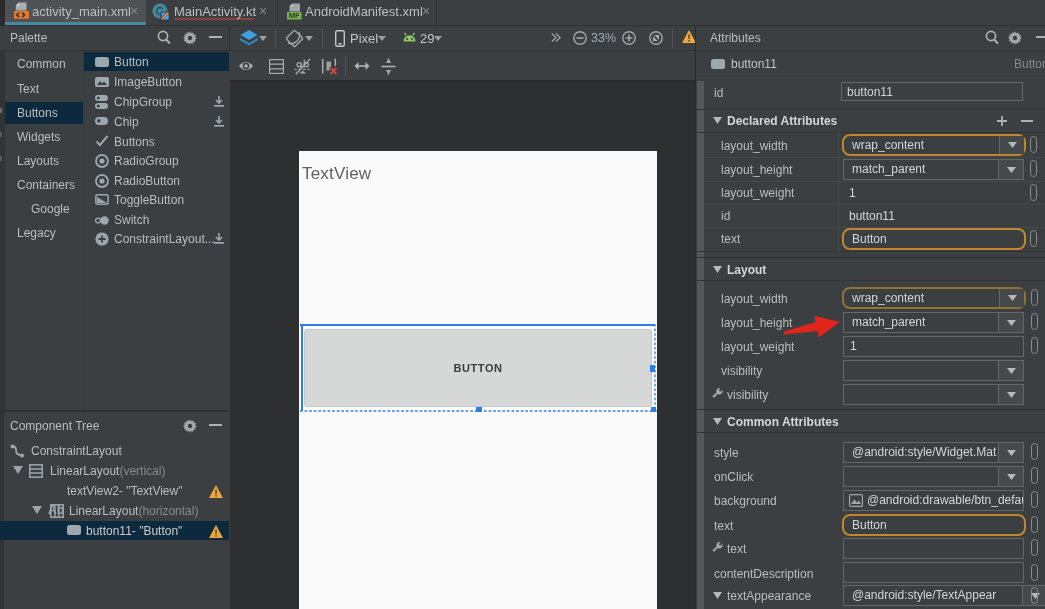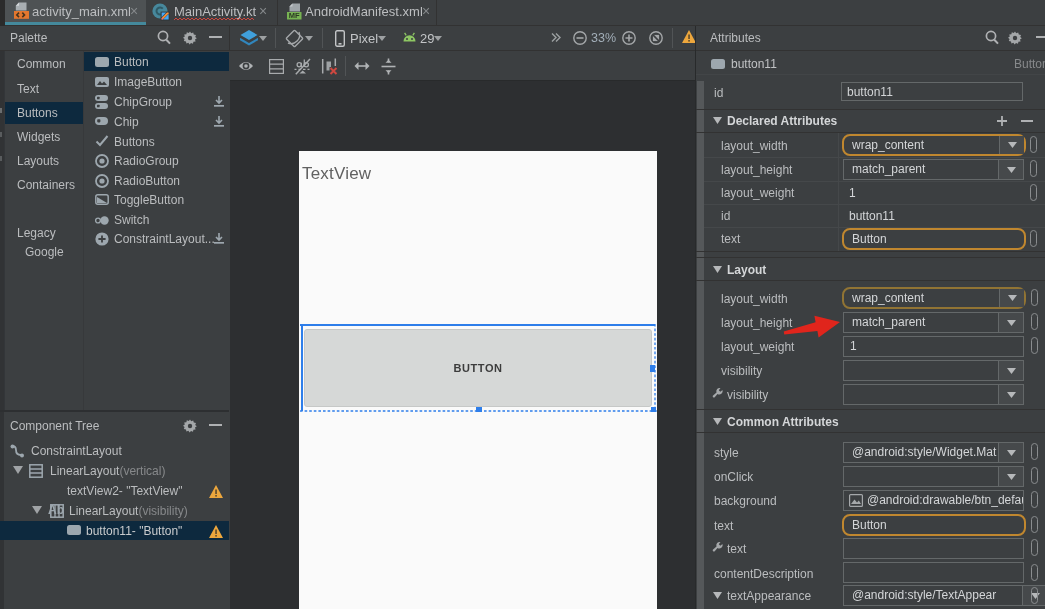--- a/index.html
+++ b/index.html
@@ -154,21 +154,21 @@
 <div class="abs" style="left:4px;top:51px;width:1px;height:359px;background:#333639;"></div>
 <div class="abs" style="left:83px;top:51px;width:1px;height:359px;background:#37393b;"></div>
 
 <div class="abs row-sel" style="left:5px;top:102px;width:78px;height:22px;"></div>
 <div class="txt" style="left:17px;top:57px;">Common</div>
 <div class="txt" style="left:17px;top:82px;">Text</div>
 <div class="txt" style="left:17px;top:106px;">Buttons</div>
 <div class="txt" style="left:17px;top:130px;">Widgets</div>
 <div class="txt" style="left:17px;top:154px;">Layouts</div>
 <div class="txt" style="left:17px;top:178px;">Containers</div>
-<div class="txt" style="left:25px;top:202px;margin-top:43px;">Google</div>
+<div class="txt" style="left:31px;top:202px;">Google</div>
 <div class="txt" style="left:17px;top:226px;">Legacy</div>
 
 <div class="abs row-sel" style="left:84px;top:52px;width:145px;height:19px;"></div>
 <div id="pal-items">
 
   <svg class="abs" style="left:95px;top:57px;" width="14" height="10" viewBox="0 0 14 10">
         <rect x="0" y="0" width="14" height="10" rx="2.5" fill="#9da7ae"></rect>
       </svg>
   <div class="txt" style="left:114px;top:55px;">Button</div>
   <svg class="abs" style="left:95px;top:77px;" width="14" height="10" viewBox="0 0 14 10">
@@ -266,21 +266,21 @@
         <rect x="6.3" y="10" width="1.5" height="1.6" fill="#54442a"></rect>
       </svg>
 
   <svg class="abs" style="left:32px;top:506px;" width="10" height="8" viewBox="0 0 10 8">
         <path d="M0 0 L10 0 L5 8 Z" fill="#a0a3a6"></path>
       </svg>
   <svg class="abs" style="left:50px;top:504px;" width="14" height="14" viewBox="0 0 14 14">
         <rect x="0.8" y="0.8" width="12.4" height="12.4" fill="none" stroke="#9da7ae" stroke-width="1.5"></rect>
         <path d="M5 1 L5 13 M9 1 L9 13" stroke="#9da7ae" stroke-width="1.3"></path>
       </svg>
-  <div class="txt" style="left:69px;top:504px;">LinearLayout<span class="dim">(visibility)</span></div>
+  <div class="txt" style="left:69px;top:504px;">LinearLayout<span class="dim">(horizontal)</span></div>
 
   <svg class="abs" style="left:67px;top:525px;" width="14" height="10" viewBox="0 0 14 10">
         <rect x="0" y="0" width="14" height="10" rx="2.5" fill="#9da7ae"></rect>
       </svg>
   <div class="txt" style="left:86px;top:524px;color:#c9cbcd;">button11- "Button"</div>
   <svg class="abs" style="left:209px;top:525px;" width="14" height="13" viewBox="0 0 14 13">
         <path d="M7 0 L14 13 L0 13 Z" fill="#eda73d"></path>
         <rect x="6.3" y="4.5" width="1.5" height="4.5" fill="#54442a"></rect>
         <rect x="6.3" y="10" width="1.5" height="1.6" fill="#54442a"></rect>
       </svg>

